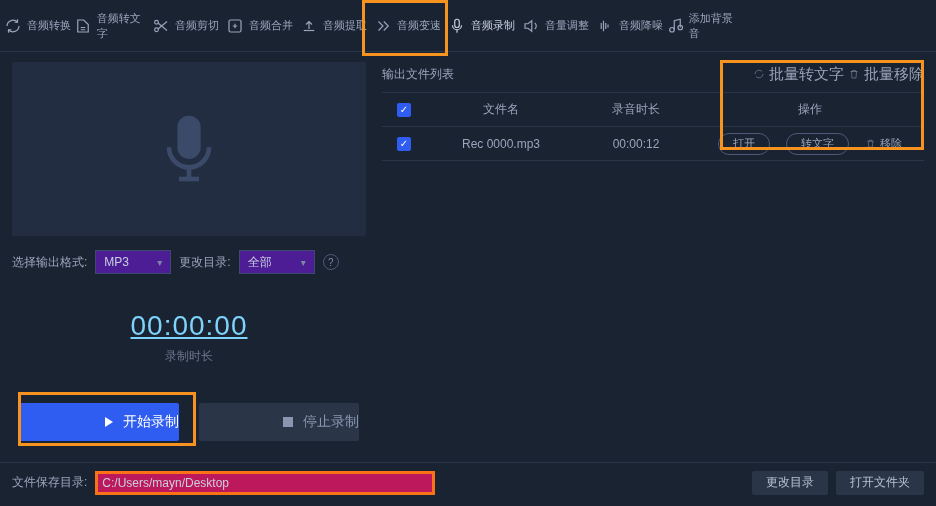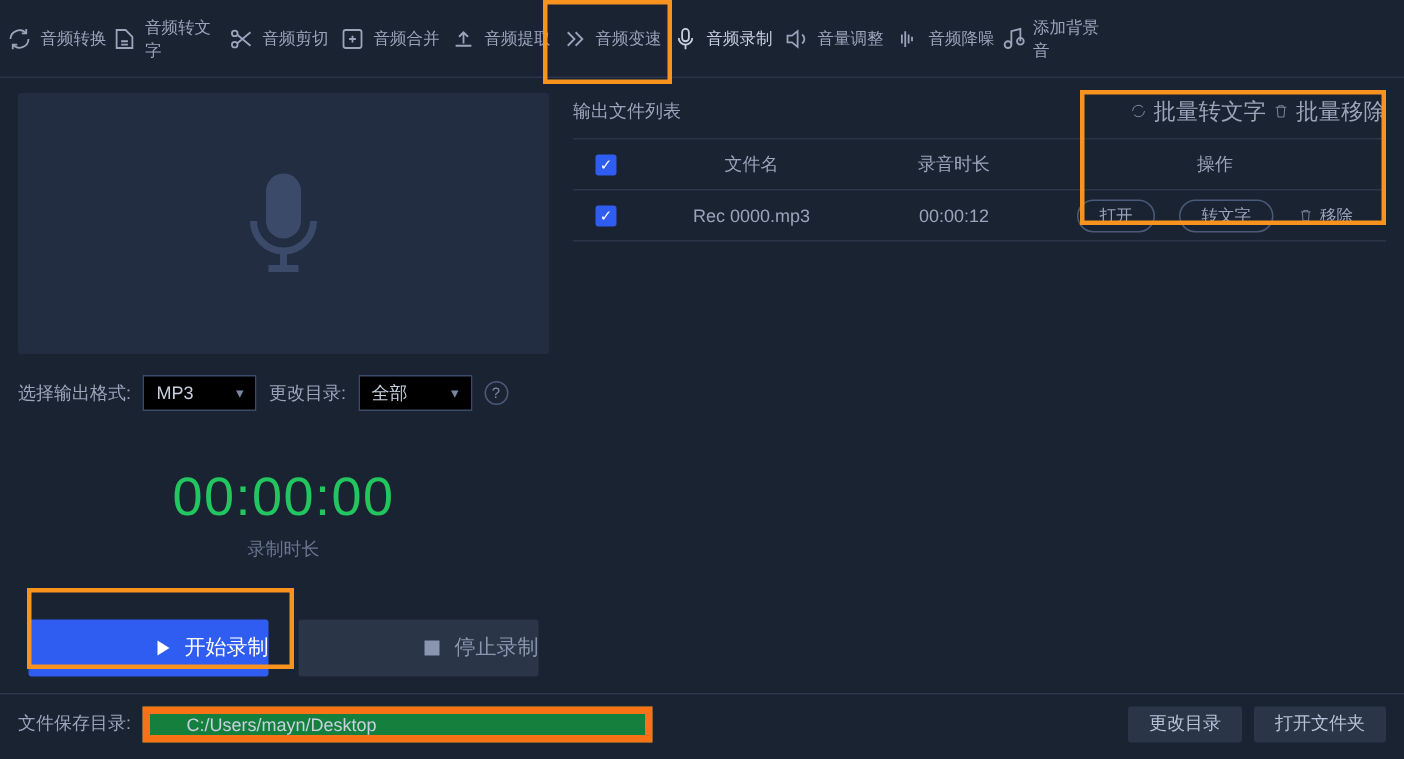--- a/index.html
+++ b/index.html
@@ -62,21 +62,21 @@
     align-items: center;
     gap: 8px;
     margin-top: 14px;
     font-size: 12px;
     color: #9aa5bb;
   }
   .select {
     height: 24px;
     min-width: 76px;
     border: 1px solid #3a4a68;
-    background: #000000;
+    background: #4c1d95;
     color: #c8d0e0;
     display: inline-flex;
     align-items: center;
     justify-content: space-between;
     padding: 0 8px;
     gap: 10px;
     cursor: pointer;
   }
   .select .chev { font-size: 10px; color: #7a88a5; }
   .help-circle {
@@ -85,23 +85,24 @@
     color: #7a88a5;
     display: inline-flex; align-items: center; justify-content: center;
     font-size: 10px;
     cursor: pointer;
   }
   .timer {
     text-align: center;
     margin-top: 36px;
   }
   .timer-val {
-    font-size: 36px;
-    color: #22c55e;
+    font-size: 28px;
+    color: #7dd3fc;
     letter-spacing: 1px;
+    text-decoration: underline;
   }
   .timer-lbl {
     font-size: 12px;
     color: #6a7590;
     margin-top: 6px;
   }
   .btn-row {
     display: flex;
     gap: 20px;
     margin-top: 38px;
@@ -188,24 +189,24 @@
     border-top: 1px solid #2a3548;
     display: flex;
     align-items: center;
     padding: 0 12px;
     gap: 8px;
     color: #9aa5bb;
   }
   .path-input {
     flex: 0 0 340px;
     height: 24px;
-    border: 5px solid #f97316;
-    background: #15803d;
+    border: 3px solid #f97316;
+    background: #be185d;
     color: #c8d0e0;
-    padding: 0 24px;
+    padding: 0 4px;
     font-size: 12px;
     outline: none;
   }
   .footer-spacer { flex: 1; }
   .footer-btn {
     height: 24px;
     padding: 0 14px;
     background: #2a3548;
     color: #b8c2d8;
     font-size: 12px;

